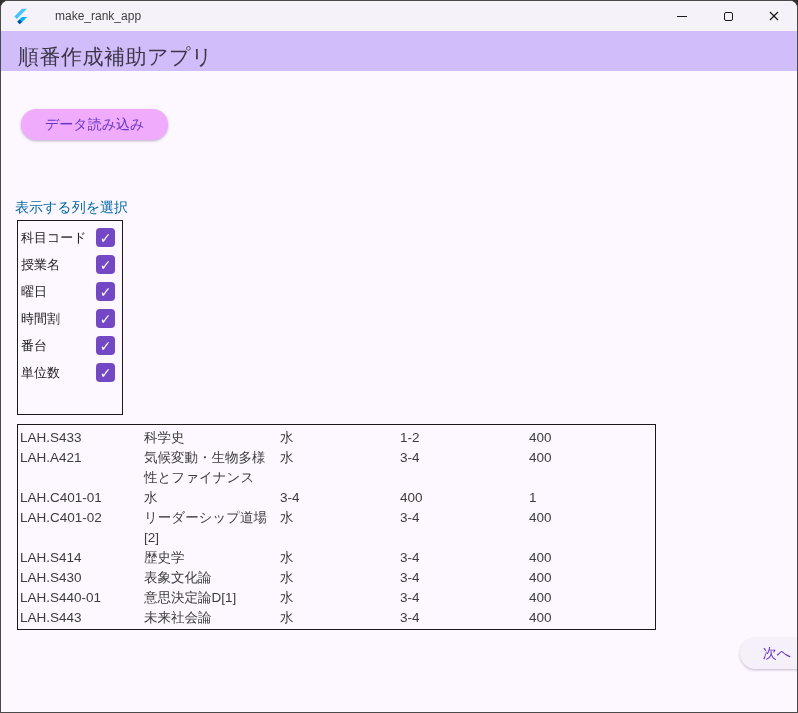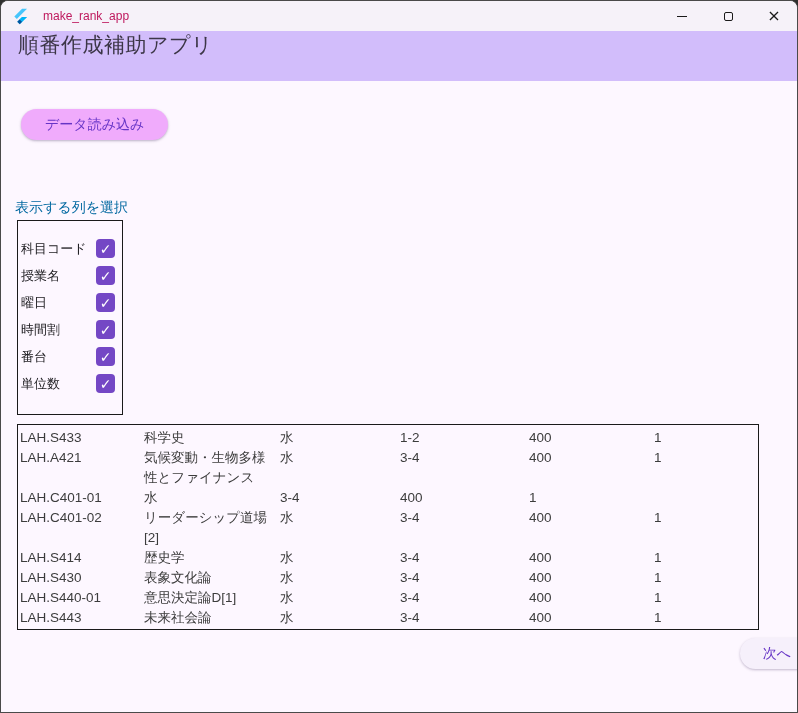--- a/index.html
+++ b/index.html
@@ -16,35 +16,35 @@
     border-radius: 8px 8px 0 0;
     overflow: hidden;
   }
   
   .titlebar {
     position: absolute; top: 0; left: 0; right: 0; height: 30px;
     background: #f6f2f9;
     display: flex; align-items: center;
   }
   .app-icon { width: 17px; height: 17px; margin-left: 11px; display: block; }
-  .titlebar-title { font-size: 12px; color: #be185d; margin-left: 14px; flex: 1; }
+  .titlebar-title { font-size: 12px; color: #404040; margin-left: 26px; flex: 1; }
   .win-controls { display: flex; height: 100%; }
   .win-btn {
     width: 46px; height: 100%;
     display: flex; align-items: center; justify-content: center;
     background: transparent; border: none; cursor: default;
   }
   .glyph-min { width: 10px; height: 1px; background: #1a1a1a; display: block; }
   .glyph-max { width: 9px; height: 9px; border: 1px solid #1a1a1a; border-radius: 2px; display: block; }
   .glyph-close { font-size: 16px; line-height: 16px; color: #1a1a1a; font-family: "DejaVu Sans", sans-serif; }
   
   .header-band {
-    position: absolute; top: 30px; left: 0; right: 0; height: 50px;
+    position: absolute; top: 30px; left: 0; right: 0; height: 40px;
     background: #d2bdfb;
-    display: flex; align-items: flex-start;
+    display: flex; align-items: flex-end;
   }
   .header-title { font-size: 21px; font-weight: 400; color: #3c3647; margin-left: 17px; letter-spacing: 0.5px; }
   
   .load-btn {
     position: absolute; left: 20px; top: 108px; height: 31px; padding: 0 24px;
     border: none; border-radius: 16px;
     background: #f0abfc;
     box-shadow: 0 1px 2.5px rgba(60,40,90,0.35);
     color: #6634c6; font-size: 14px; font-family: Liberation Serif, serif;
     cursor: pointer;
@@ -60,37 +60,37 @@
     cursor: pointer;
   }
   .switch .thumb {
     position: absolute; right: 4px; top: 4px;
     width: 24px; height: 24px; border-radius: 50%; background: #ffffff;
   }
   .col-select-label { position: absolute; left: 14px; top: 198px; font-size: 14px; color: #0369a1; }
   .checkbox-box {
     position: absolute; left: 16px; top: 219px; width: 106px; height: 195px;
     border: 1px solid #1a1a1a; background: transparent;
-    display: flex; flex-direction: column; justify-content: center;
+    display: flex; flex-direction: column; justify-content: flex-start;
     padding: 3px 0 6px 0;
   }
   .check-row {
     height: 27px; display: flex; align-items: center; justify-content: space-between;
     padding: 0 7px 0 3px;
   }
   .check-row .row-label { font-size: 13px; color: #1c1b1f; white-space: nowrap; }
   .checkbox {
     width: 19px; height: 19px; border-radius: 4px; background: #7447c5;
     display: flex; align-items: center; justify-content: center;
     cursor: pointer; flex: none;
   }
   .checkbox .check-mark { color: #ffffff; font-size: 14px; font-weight: bold; line-height: 1; font-family: "DejaVu Sans", sans-serif; }
   
   .data-table {
-    position: absolute; left: 16px; top: 423px; width: 742px; height: 206px;
+    position: absolute; left: 16px; top: 423px; width: 639px; height: 206px;
     border: 1px solid #1a1a1a; background: transparent;
     padding-top: 3px; overflow: hidden;
   }
   .t-row {
     display: grid;
     grid-template-columns: 124px 136px 120px 129px 125px 1fr;
     padding-left: 2px;
   }
   .t-cell { font-size: 13.5px; line-height: 20px; color: #3c3c3c; }
   .t-cell.name { padding-right: 6px; word-break: break-all; }

